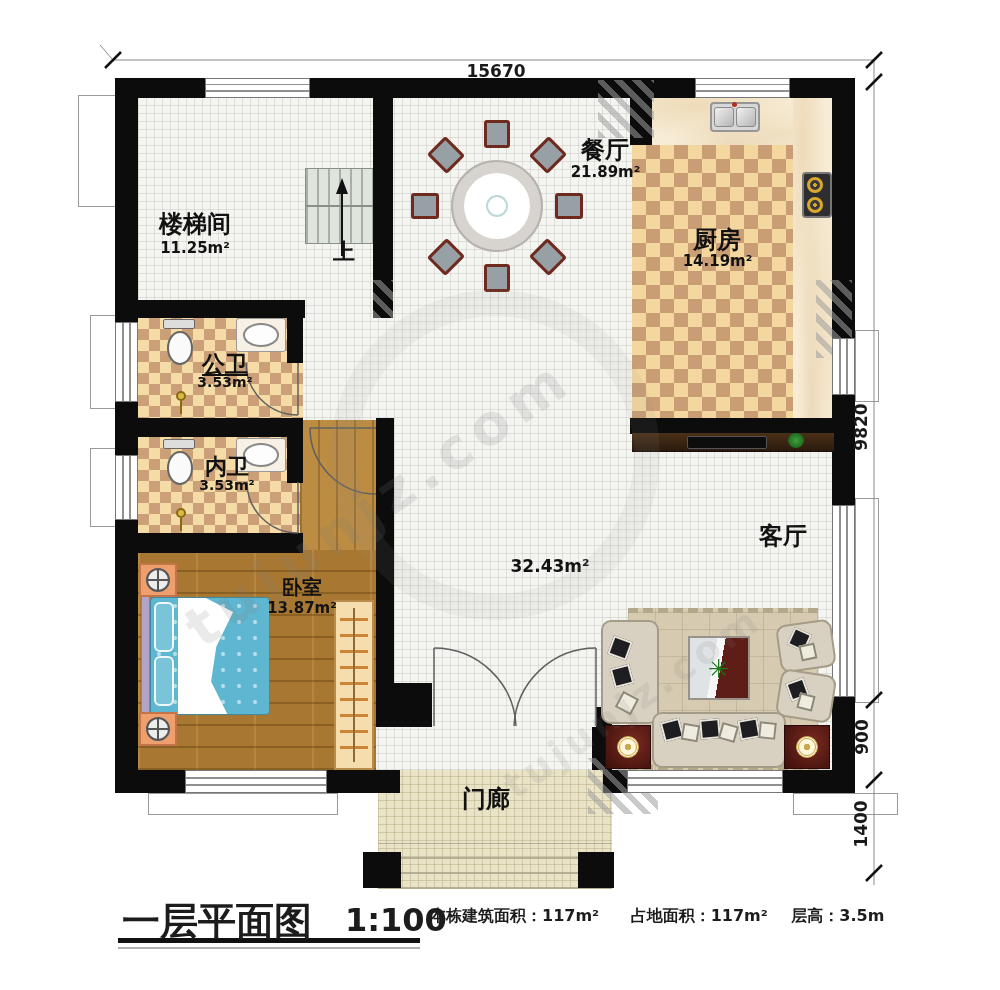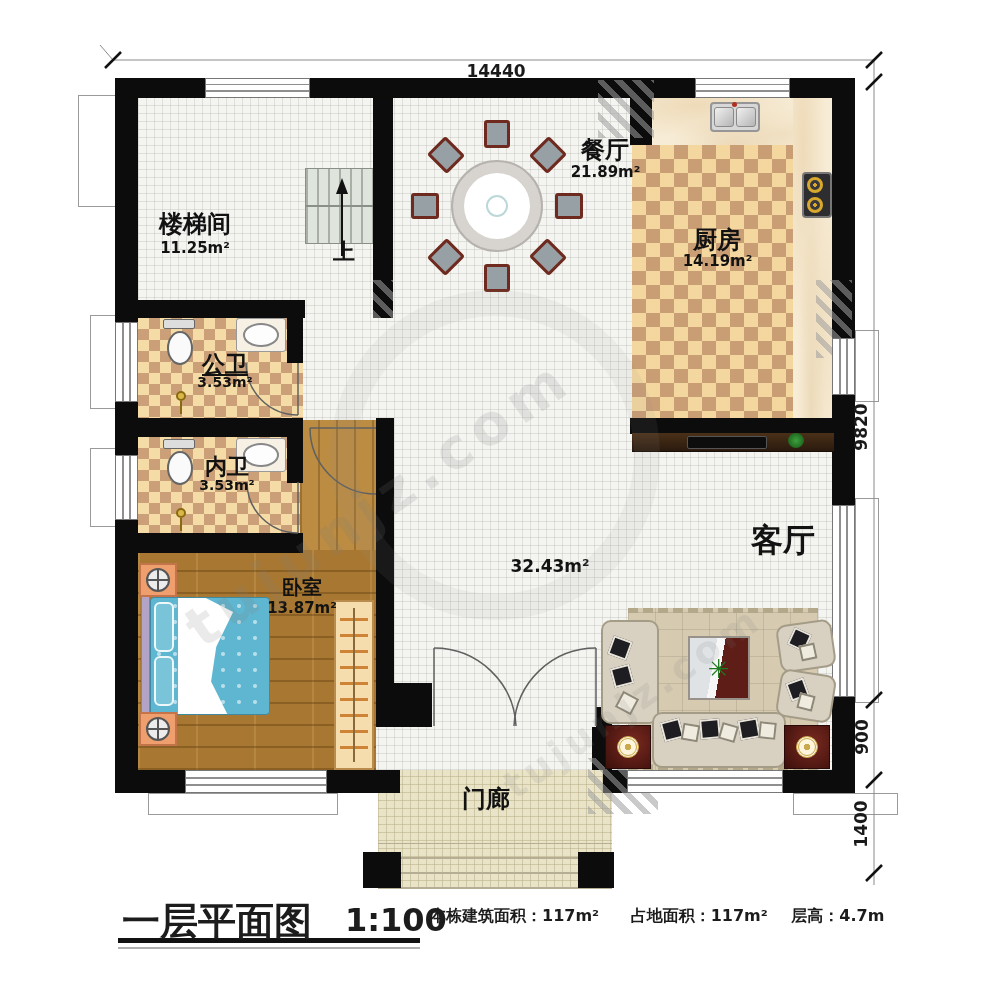--- a/index.html
+++ b/index.html
@@ -224,49 +224,49 @@
         <line x1="866" y1="708" x2="882" y2="692"></line>
       <line x1="866" y1="788" x2="882" y2="772"></line>
         <line x1="866" y1="881" x2="882" y2="865"></line>
     </g>
     <g>
       <line x1="342" y1="256" x2="342" y2="184" stroke="#111" stroke-width="2"></line>
       <polygon points="336,194 342,178 348,194" fill="#111"></polygon>
     </g>
   </svg>
 
-  <div class="a dim" style="left:463px;top:61px;width:66px;height:18px;">14440</div>
+  <div class="a dim" style="left:463px;top:61px;width:66px;height:18px;">15670</div>
   <div class="a dim" style="left:830px;top:418px;width:60px;height:18px;transform:rotate(-90deg);">9820</div>
   <div class="a dim" style="left:838px;top:728px;width:45px;height:18px;transform:rotate(-90deg);">900</div>
   <div class="a dim" style="left:832px;top:815px;width:55px;height:18px;transform:rotate(-90deg);">1400</div>
 
   <div class="a rlabel" style="left:140px;top:212px;width:110px;font-size:24px;">楼梯间</div>
   <div class="a rlabel" style="left:140px;top:241px;width:110px;font-size:15px;">11.25m²</div>
   <div class="a rlabel" style="left:330px;top:240px;width:28px;font-size:22px;">上</div>
   <div class="a rlabel" style="left:560px;top:138px;width:90px;font-size:24px;">餐厅</div>
   <div class="a rlabel" style="left:558px;top:165px;width:95px;font-size:15px;">21.89m²</div>
   <div class="a rlabel" style="left:672px;top:228px;width:90px;font-size:24px;">厨房</div>
   <div class="a rlabel" style="left:670px;top:254px;width:95px;font-size:15px;">14.19m²</div>
   <div class="a rlabel" style="left:193px;top:352px;width:64px;font-size:23px;text-decoration:underline;">公卫</div>
   <div class="a rlabel" style="left:192px;top:375px;width:66px;font-size:14px;">3.53m²</div>
   <div class="a rlabel" style="left:195px;top:455px;width:64px;font-size:22px;">内卫</div>
   <div class="a rlabel" style="left:194px;top:478px;width:66px;font-size:14px;">3.53m²</div>
   <div class="a rlabel" style="left:268px;top:577px;width:68px;font-size:20px;">卧室</div>
   <div class="a rlabel" style="left:260px;top:601px;width:84px;font-size:15px;">13.87m²</div>
-  <div class="a rlabel" style="left:750px;top:524px;width:66px;font-size:32px;">客厅</div>
+  <div class="a rlabel" style="left:750px;top:524px;width:66px;font-size:24px;">客厅</div>
   <div class="a rlabel" style="left:508px;top:558px;width:84px;font-size:17px;">32.43m²</div>
   <div class="a rlabel" style="left:450px;top:787px;width:72px;font-size:24px;">门廊</div>
 
   <div class="a wm" style="left:330px;top:290px;width:330px;height:330px;border:26px solid rgba(145,145,145,.10);border-radius:50%;"></div>
   <div class="a wm" style="left:150px;top:470px;font-size:56px;letter-spacing:8px;transform:rotate(-35deg);">tujunjz.com</div>
   <div class="a wm" style="left:480px;top:680px;font-size:38px;letter-spacing:5px;transform:rotate(-35deg);color:rgba(125,125,125,.13);">tujunjz.com</div>
 
   <div class="a tb" style="left:122px;top:896px;font-size:38px;">一层平面图</div>
   <div class="a tb" style="left:345px;top:901px;font-size:32px;">1:100</div>
   <div class="a" style="left:118px;top:938px;width:302px;height:5px;background:#111;"></div>
   <div class="a" style="left:118px;top:947px;width:302px;height:2px;background:#b0b0b0;"></div>
   <div class="a tb" style="left:430px;top:906px;font-size:16px;">
     <span>本栋建筑面积：117m²</span>
     <span style="margin-left:26px;margin-top:28px;">占地面积：117m²</span>
-    <span style="margin-left:18px;">层高：4.7m</span>
+    <span style="margin-left:18px;">层高：3.5m</span>
   </div>
 
 </div>
 
 </body></html>

